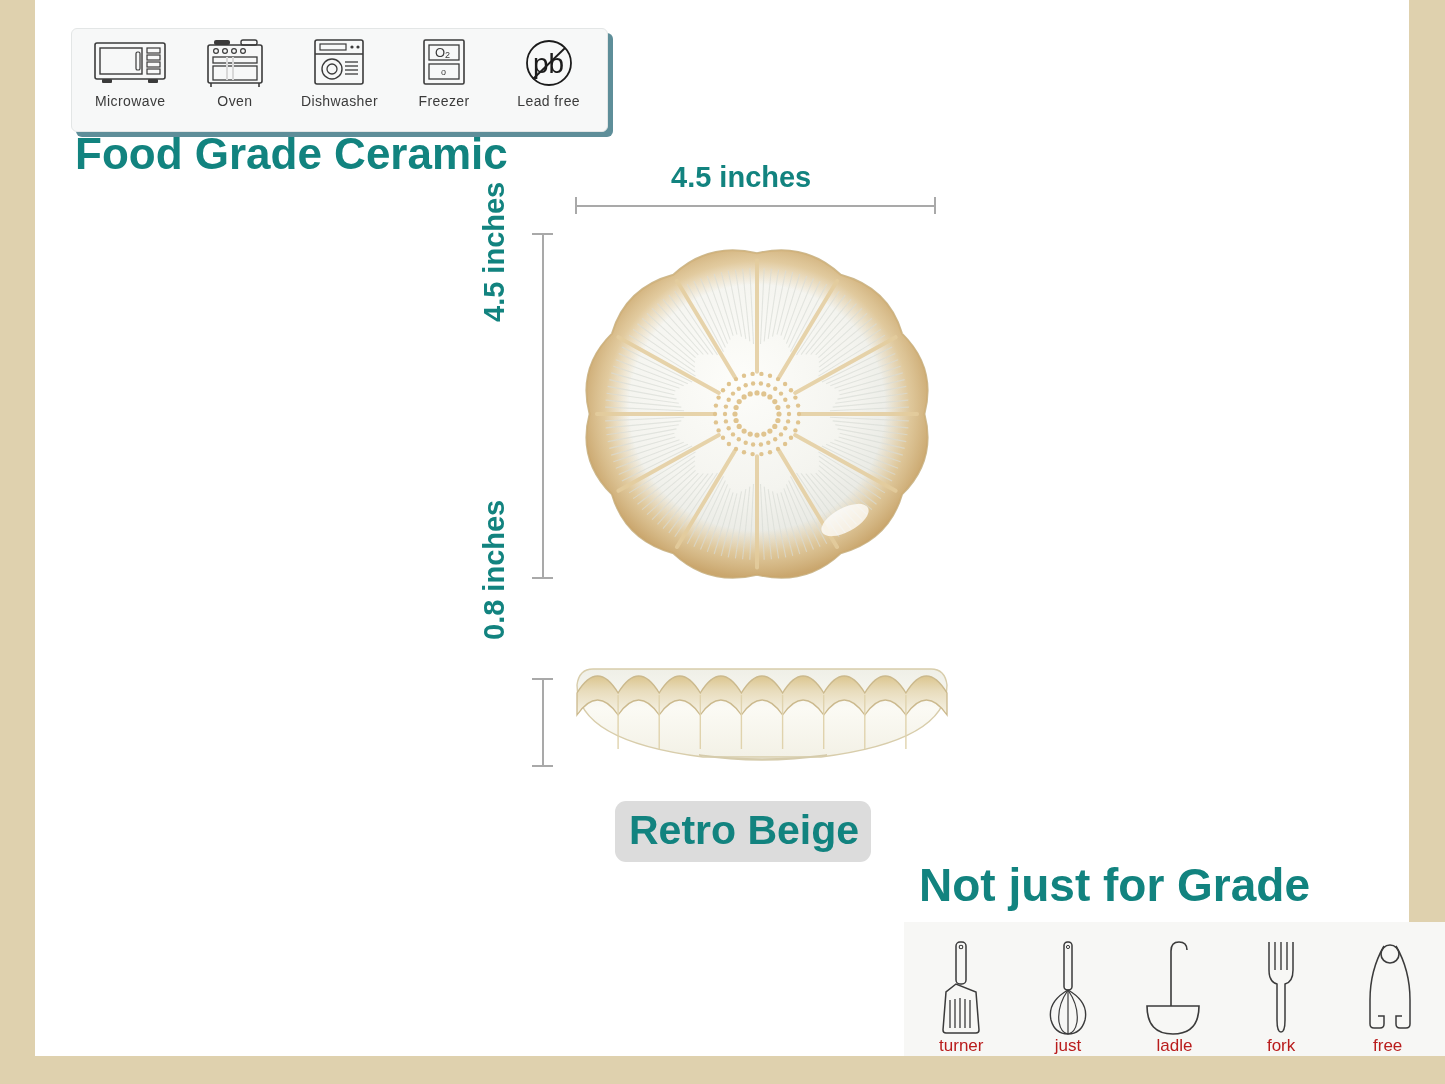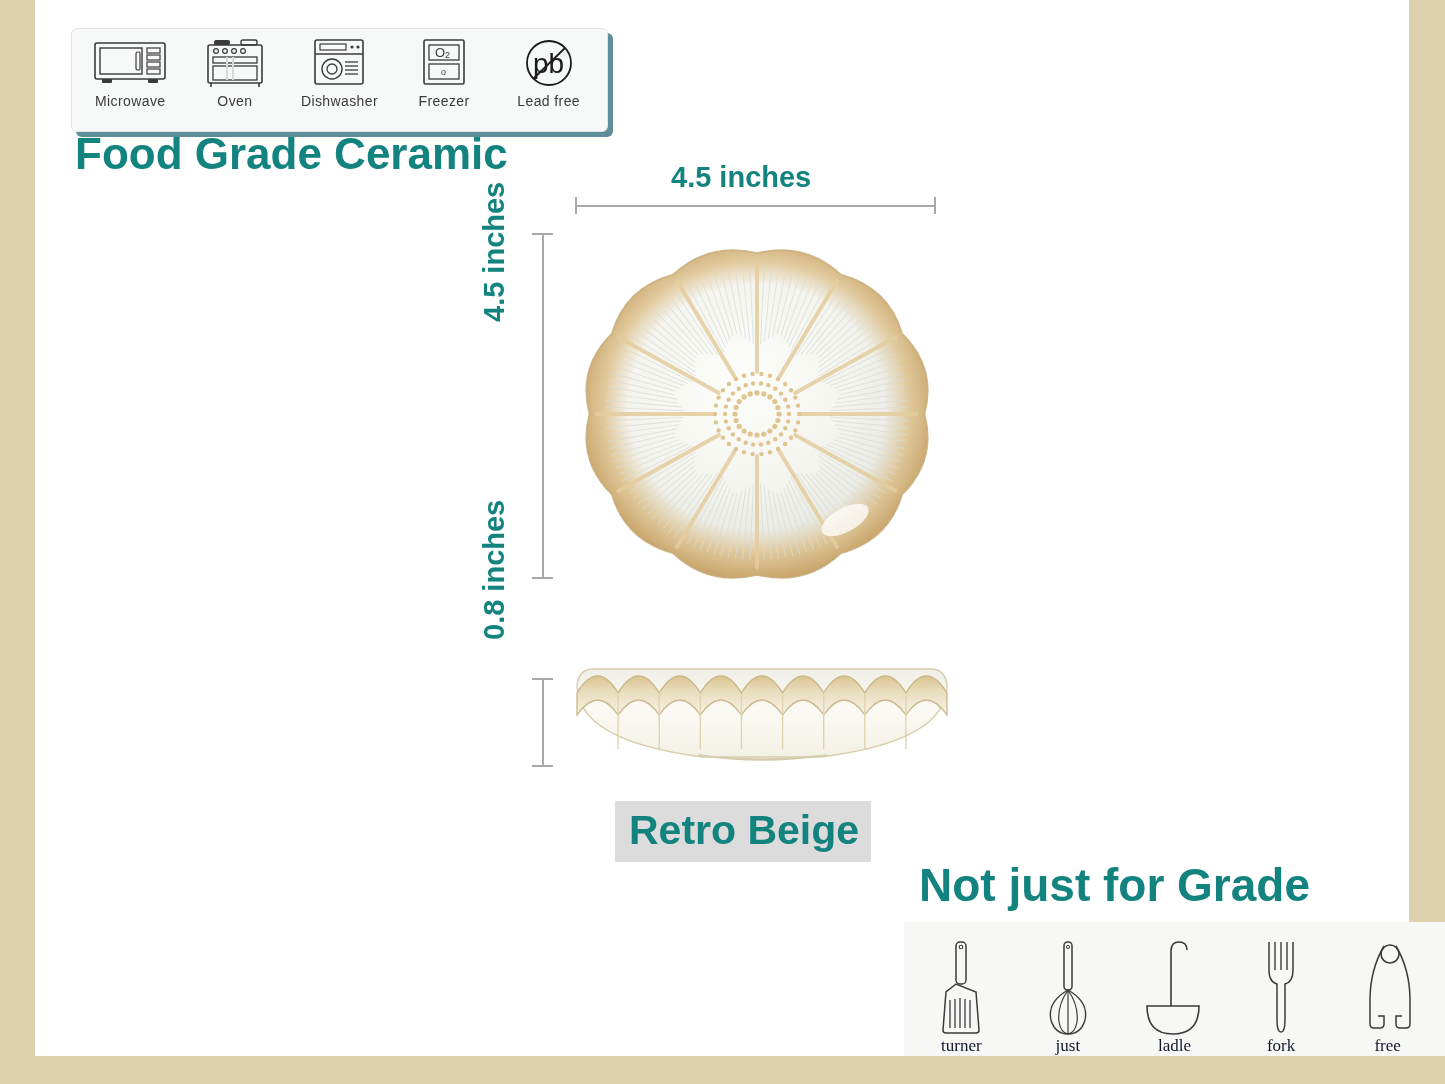--- a/index.html
+++ b/index.html
@@ -138,20 +138,21 @@
     position: absolute;
     left: 580px;
     top: 801px;
     background: #dcdcdc;
     color: #12837f;
     font-weight: bold;
     font-size: 41px;
     line-height: 1;
     padding: 9px 12px 11px 14px;
     white-space: nowrap;
+    border-radius: 11px;
   }
 
   
   #utensil-panel {
     position: absolute;
     left: 869px;
     top: 922px;
     width: 541px;
     height: 134px;
     background: #f7f7f5;
@@ -167,23 +168,23 @@
     align-items: center;
     width: 84px;
   }
   .utensil-icon {
     height: 100px;
     display: flex;
     align-items: flex-end;
     justify-content: center;
   }
   .utensil-label {
-    font-family: Liberation Serif, serif;
+    font-family: Liberation Sans, sans-serif;
     font-size: 17px;
-    color: #0f172a;
+    color: #b91c1c;
     margin-top: 1px;
     line-height: 1;
   }
 
   
   #plate-top {
     position: absolute;
     left: 524px;
     top: 224px;
     width: 396px;

